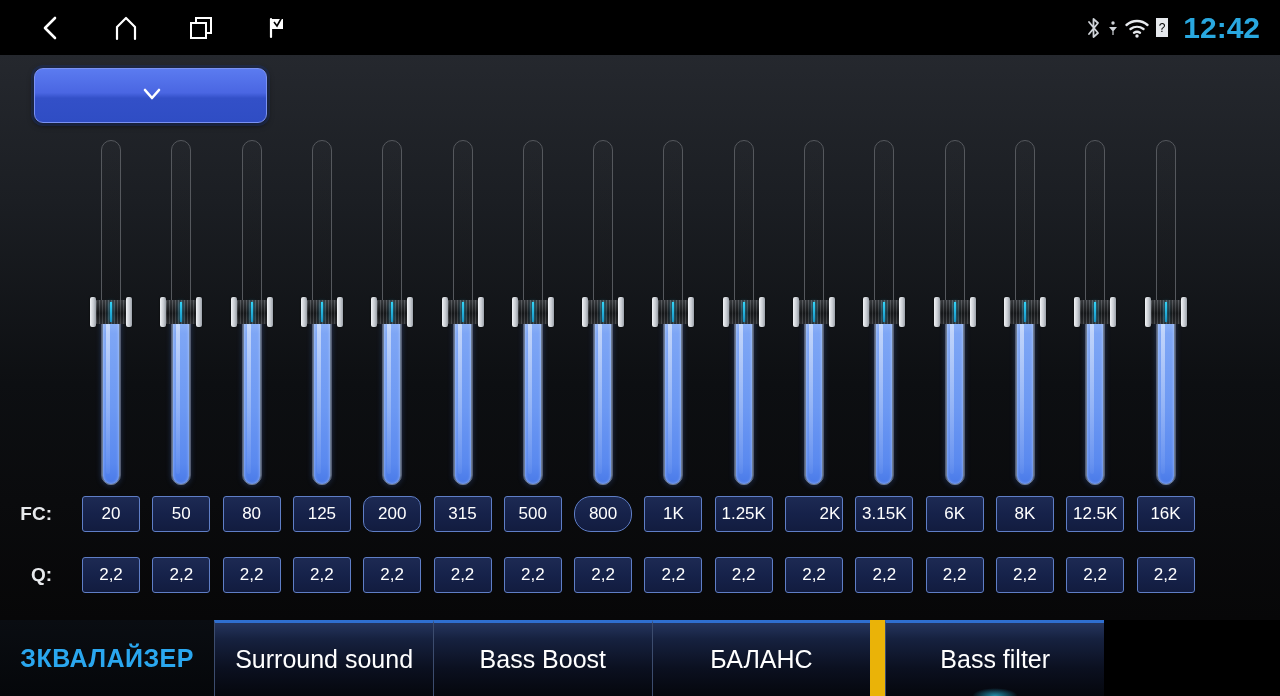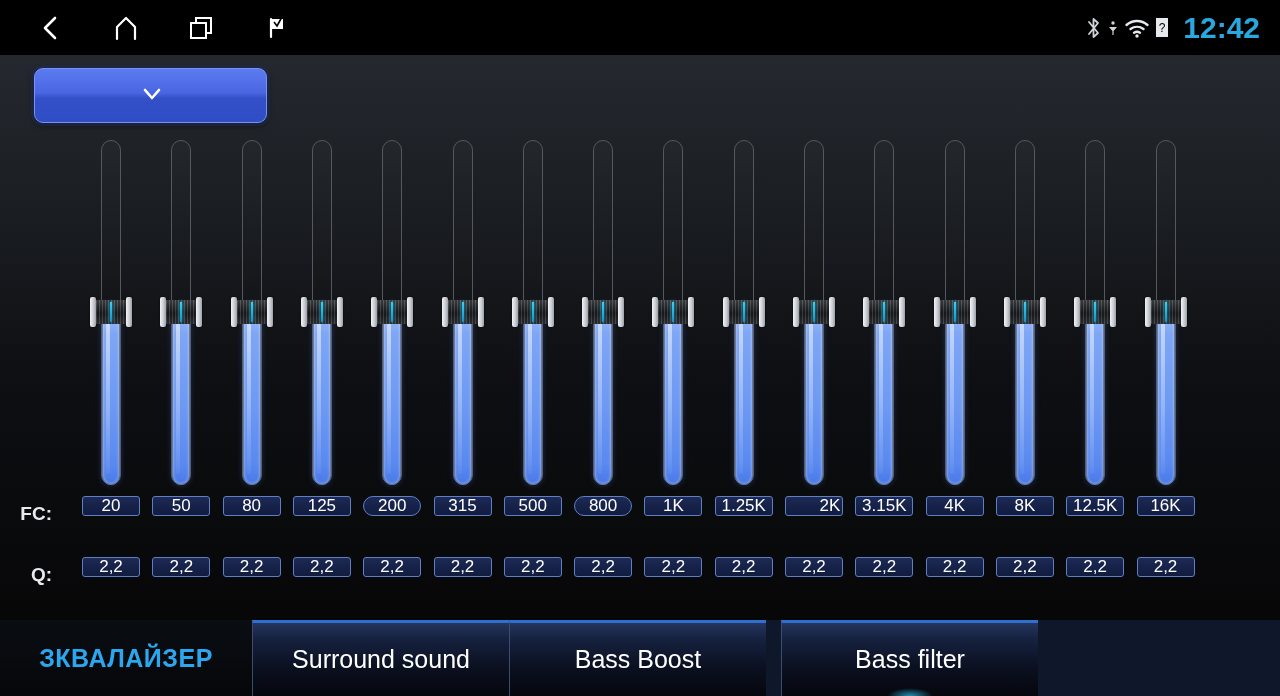--- a/index.html
+++ b/index.html
@@ -95,32 +95,32 @@
     box-shadow:0 0 4px #2fc3f0;
   }
 
   
   .row{ position:absolute; left:0; width:1280px; height:36px; }
   .row-label{
     position:absolute; width:52px; text-align:right; left:0;
     font-size:19px; font-weight:bold; color:#e8eaed; line-height:36px;
   }
   .cell{
-    position:absolute; top:0; width:58px; height:20px;
+    position:absolute; top:0; width:58px; height:36px;
     border:1px solid #5f7ec6; border-radius:3px;
     background:linear-gradient(180deg,#1d2a53 0%,#16224a 50%,#121c3f 100%);
     color:#fff; font-size:17px;
     display:flex; align-items:center; justify-content:center;
     cursor:pointer;
   }
 
   
   .tabbar{
-    position:absolute; left:0; top:620px; width:1280px; height:76px;
-    background:#0f172a; display:flex;
+    position:absolute; left:0; top:620px; width:1104px; height:76px;
+    background:#eab308; display:flex;
   }
   .tab{
     position:relative; height:76px; display:flex; align-items:center; justify-content:center;
     font-size:25px; color:#ffffff; cursor:pointer;
   }
   .tab.inactive{
     background:linear-gradient(180deg,#25355e 0%,#16213f 22%,#0b1020 62%,#05070d 100%);
     border-top:3px solid #2f6fd0;
     border-left:1px solid #3c4c6e;
   }
@@ -360,21 +360,21 @@
       <div class="cell" style="left: 222.6px;">80</div>
       <div class="cell" style="left: 292.9px;">125</div>
       <div class="cell" style="left: 363.2px; border-radius: 10px;">200</div>
       <div class="cell" style="left: 433.5px;">315</div>
       <div class="cell" style="left: 503.8px;">500</div>
       <div class="cell" style="left: 574.1px; border-radius: 17px;">800</div>
       <div class="cell" style="left: 644.4px;">1K</div>
       <div class="cell" style="left: 714.7px;">1.25K</div>
       <div class="cell" style="left: 785px; padding-left: 32px;">2K</div>
       <div class="cell" style="left: 855.3px;">3.15K</div>
-      <div class="cell" style="left: 925.6px;">4K</div>
+      <div class="cell" style="left: 925.6px;">6K</div>
       <div class="cell" style="left: 995.9px;">8K</div>
       <div class="cell" style="left: 1066.2px;">12.5K</div>
       <div class="cell" style="left: 1136.5px;">16K</div>
     </div>
 
   <div class="row" id="q-row" style="top:502px;">
     <div class="row-label">Q:</div>
   <div class="cell" style="left: 82px;">2,2</div>
       <div class="cell" style="left: 152.3px;">2,2</div>
       <div class="cell" style="left: 222.6px;">2,2</div>
@@ -392,14 +392,15 @@
       <div class="cell" style="left: 1066.2px;">2,2</div>
       <div class="cell" style="left: 1136.5px;">2,2</div>
     </div>
 
 </div>
 
 <div class="tabbar" id="tabbar">
     <div class="tab active" style="width: 252px;">ЗКВАЛАЙЗЕР</div>
     <div class="tab inactive" style="width: 257px;">Surround sound</div>
     <div class="tab inactive" style="width: 257px;">Bass Boost</div>
+    <div class="tab inactive" style="width: 257px;">БАЛАНС</div>
     <div class="tab inactive" style="width: 257px; margin-left: 15px;">Bass filter<div class="tab-glow"></div></div>
   </div>
 
 </body></html>

